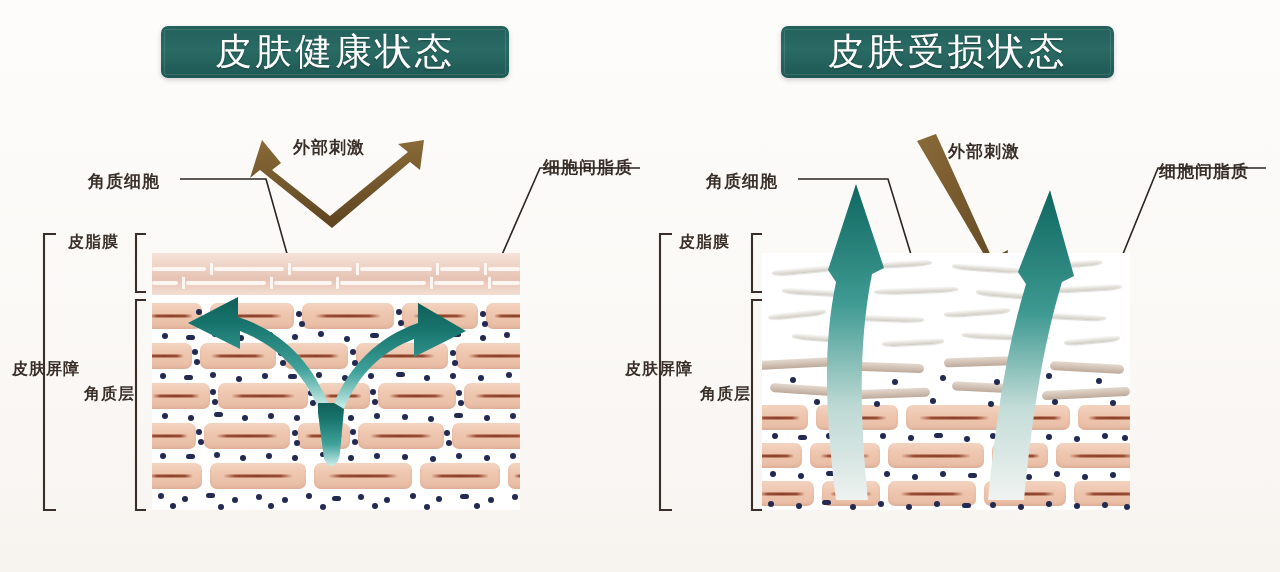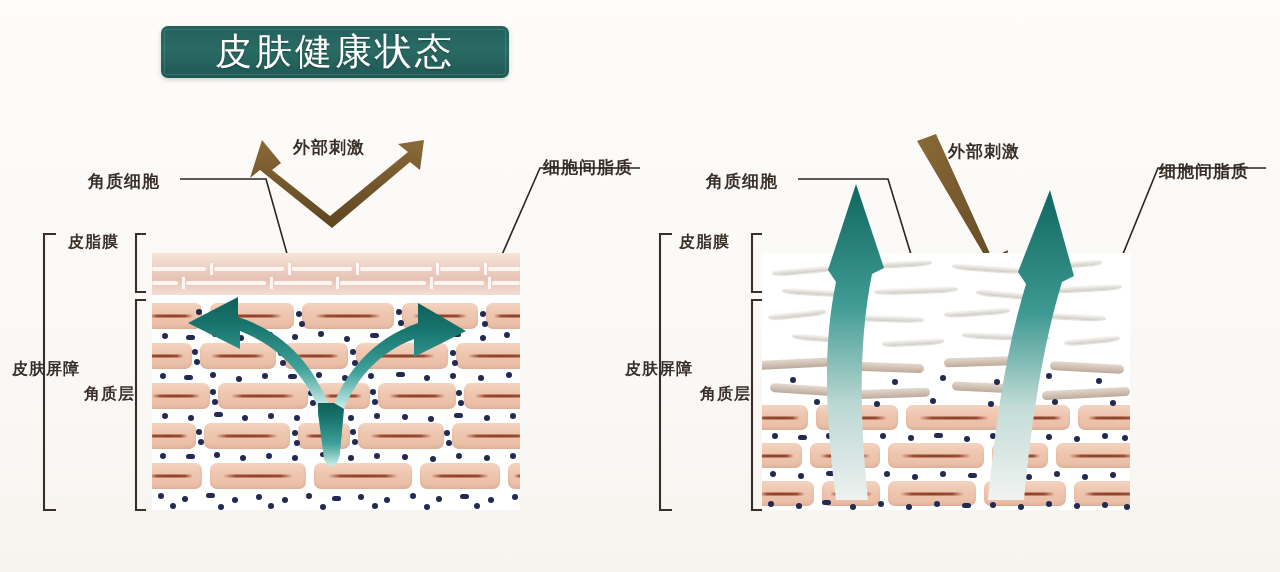--- a/index.html
+++ b/index.html
@@ -350,20 +350,23 @@
 
         <path d="M182 150 C 198 112, 226 84, 266 70 L266 50 L314 78 L262 104 L262 86 C 230 98, 206 122, 192 156 Z" fill="url(#tealGradL)"></path>
 
         <path d="M166 150 L176 150 L182 150 L192 156 L188 200 C 186 214, 178 218, 172 206 L166 160 Z" fill="url(#tealGradL)"></path>
       </svg>
     </div>
   </div>
 
   <div class="panel" id="panel-damaged">
 
+    <div class="title-banner" id="title-damaged" style="left:141px;">
+      <span class="title-text">皮肤受损状态</span>
+    </div>
 
     <div class="cn-label" style="left:66px; top:170px;">角质细胞</div>
     <div class="cn-label" style="left:519px; top:160px;">细胞间脂质</div>
     <div class="cn-label" style="left:308px; top:140px;">外部刺激</div>
     <div class="cn-label small" style="left:39px; top:232px;">皮脂膜</div>
     <div class="cn-label small" style="left:60px; top:384px;">角质层</div>
     <div class="cn-label small" style="left:-15px; top:359px;">皮肤屏障</div>
 
     <svg class="overlay" width="640" height="572" viewBox="0 0 640 572">
       <path d="M32 234 L20 234 L20 510 L32 510" fill="none" stroke="#3a2f28" stroke-width="2.1"></path>

